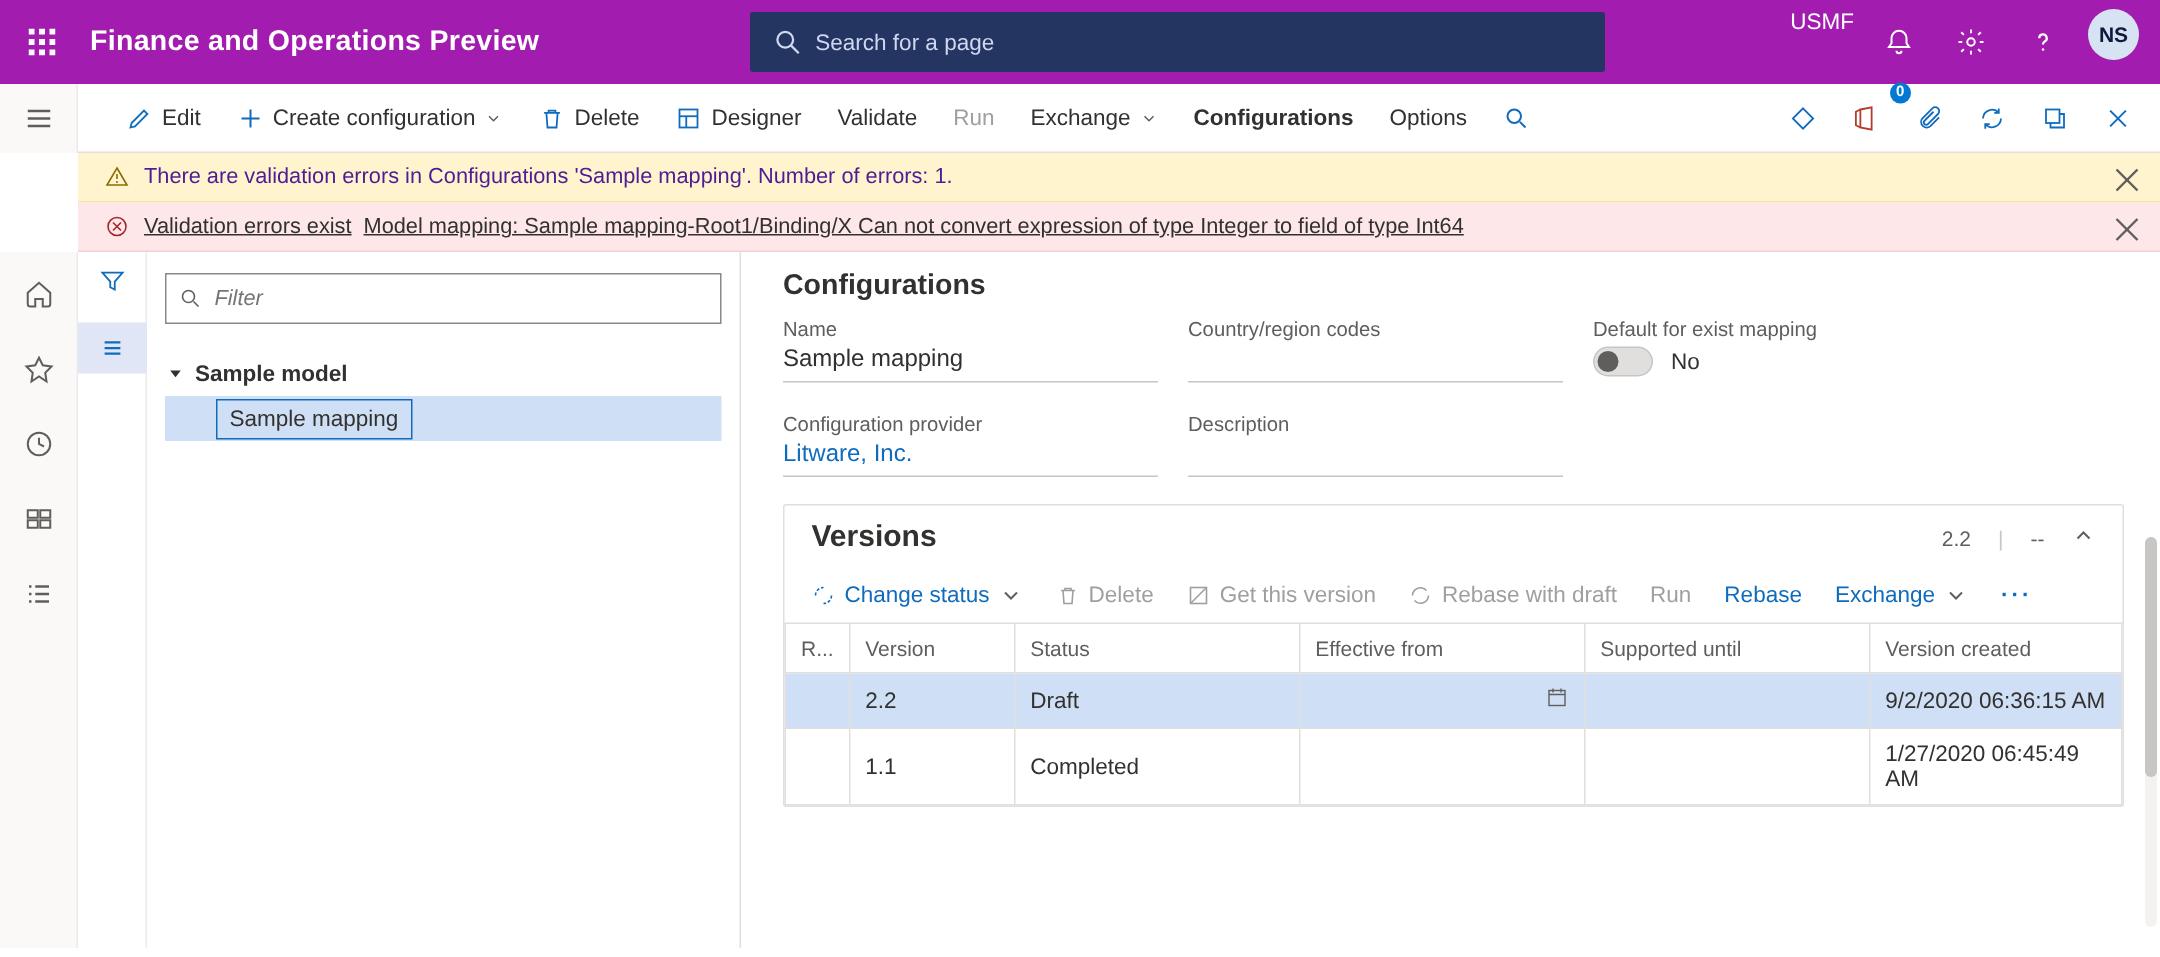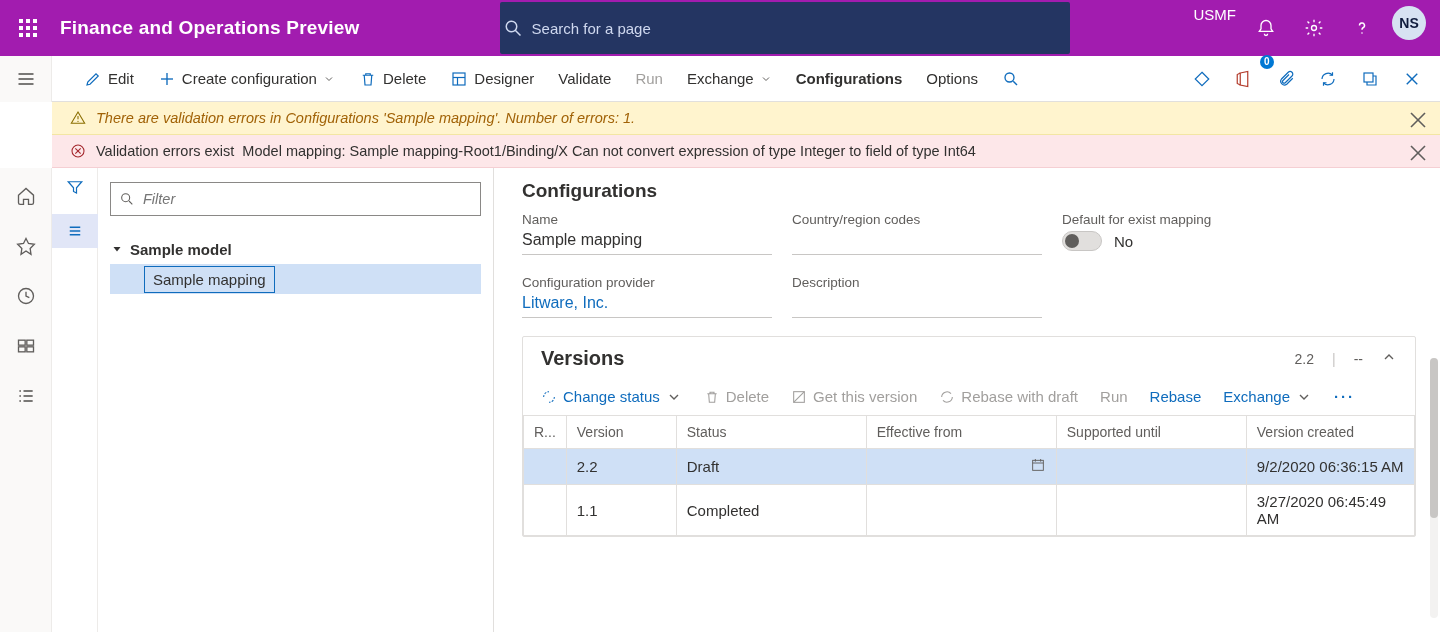--- a/index.html
+++ b/index.html
@@ -8,23 +8,23 @@
   
   .top-header {
     display: flex; align-items: center;
     height: 56px; background: #a21caf; color: #fff;
     padding: 0 8px;
   }
   .waffle { width: 40px; height: 40px; display:flex; align-items:center; justify-content:center; cursor:pointer; }
   .waffle svg { width: 18px; height: 18px; fill:#fff; }
   .app-title { margin-left: 12px; font-size: 19px; font-weight:600; letter-spacing:0.2px; }
   .search-box {
-    margin-left: 140px; flex: 0 0 570px; height: 52px;
+    margin-left: 140px; flex: 0 0 570px; height: 40px;
     background: #243562; border-radius: 2px;
-    display:flex; align-items:center; padding:0 4px; color:#cfd8ef;
+    display:flex; align-items:center; padding:0 16px; color:#cfd8ef;
   }
   .search-box svg { width:18px; height:18px; stroke:#cfd8ef; fill:none; }
   .search-box input {
     flex:1; margin-left:10px; background:transparent; border:0; outline:0;
     color:#fff; font-size:15px;
   }
   .search-box input::placeholder { color:#cfd8ef; }
   .top-right { margin-left:auto; display:flex; align-items:flex-start; gap:4px; }
   .top-right .slot { width:44px; height:44px; display:flex; align-items:center; justify-content:center; cursor:pointer; }
   .top-right svg { width:20px; height:20px; stroke:#fff; fill:none; }
@@ -52,22 +52,22 @@
   .badge-pill .count {
     position:absolute; top:-4px; left:-6px; background:#0078d4; color:#fff;
     font-size:10px; border-radius:8px; padding:0 4px; line-height:14px; font-weight:600;
   }
 
   
   .msgbar {
     display:flex; align-items:center; padding:8px 18px; font-size:14.5px;
     position:relative;
   }
-  .msgbar.warning { background:#fff4ce; color:#a16207; border-bottom:1px solid #f3e6a3;font-style:italic;}
-  .msgbar.error   { background:#fde7e9; color:#323130; border-bottom:1px solid #f5cfd3;}
+  .msgbar.warning { background:#fff4ce; color:#4c1d95; border-bottom:1px solid #f3e6a3;}
+  .msgbar.error   { background:#fde7e9; color:#323130; border-bottom:1px solid #f5cfd3;text-decoration:underline;}
   .msgbar svg.icon { width:16px; height:16px; margin-right:10px; flex-shrink:0; }
   .msgbar .close { position:absolute; right:10px; top:6px; width:24px; height:24px;
                    display:flex;align-items:center;justify-content:center; cursor:pointer;}
   .msgbar .lead { font-weight:400; margin-right:8px;}
 
   
   .body-area { display:flex; height: calc(638px - 56px - 46px - 36px - 36px); }
   .left-rail { width:52px; background:#faf9f8; border-right:1px solid #edebe9;
                display:flex; flex-direction:column; align-items:center; padding-top:12px; gap:18px;}
   .left-rail .ritem { width:40px; height:32px; display:flex; align-items:center; justify-content:center; cursor:pointer;}
@@ -533,21 +533,21 @@
               </td>
               <td></td>
               <td>9/2/2020 06:36:15 AM</td>
             </tr>
             <tr>
               <td></td>
               <td>1.1</td>
               <td>Completed</td>
               <td></td>
               <td></td>
-              <td>3/27/2020 06:45:49 AM</td>
+              <td>1/27/2020 06:45:49 AM</td>
             </tr>
           </tbody>
       </table>
     </div>
 
     <div class="right-scroll-track"></div>
     <div class="right-scroll-thumb"></div>
   </div>
 
 </div>

